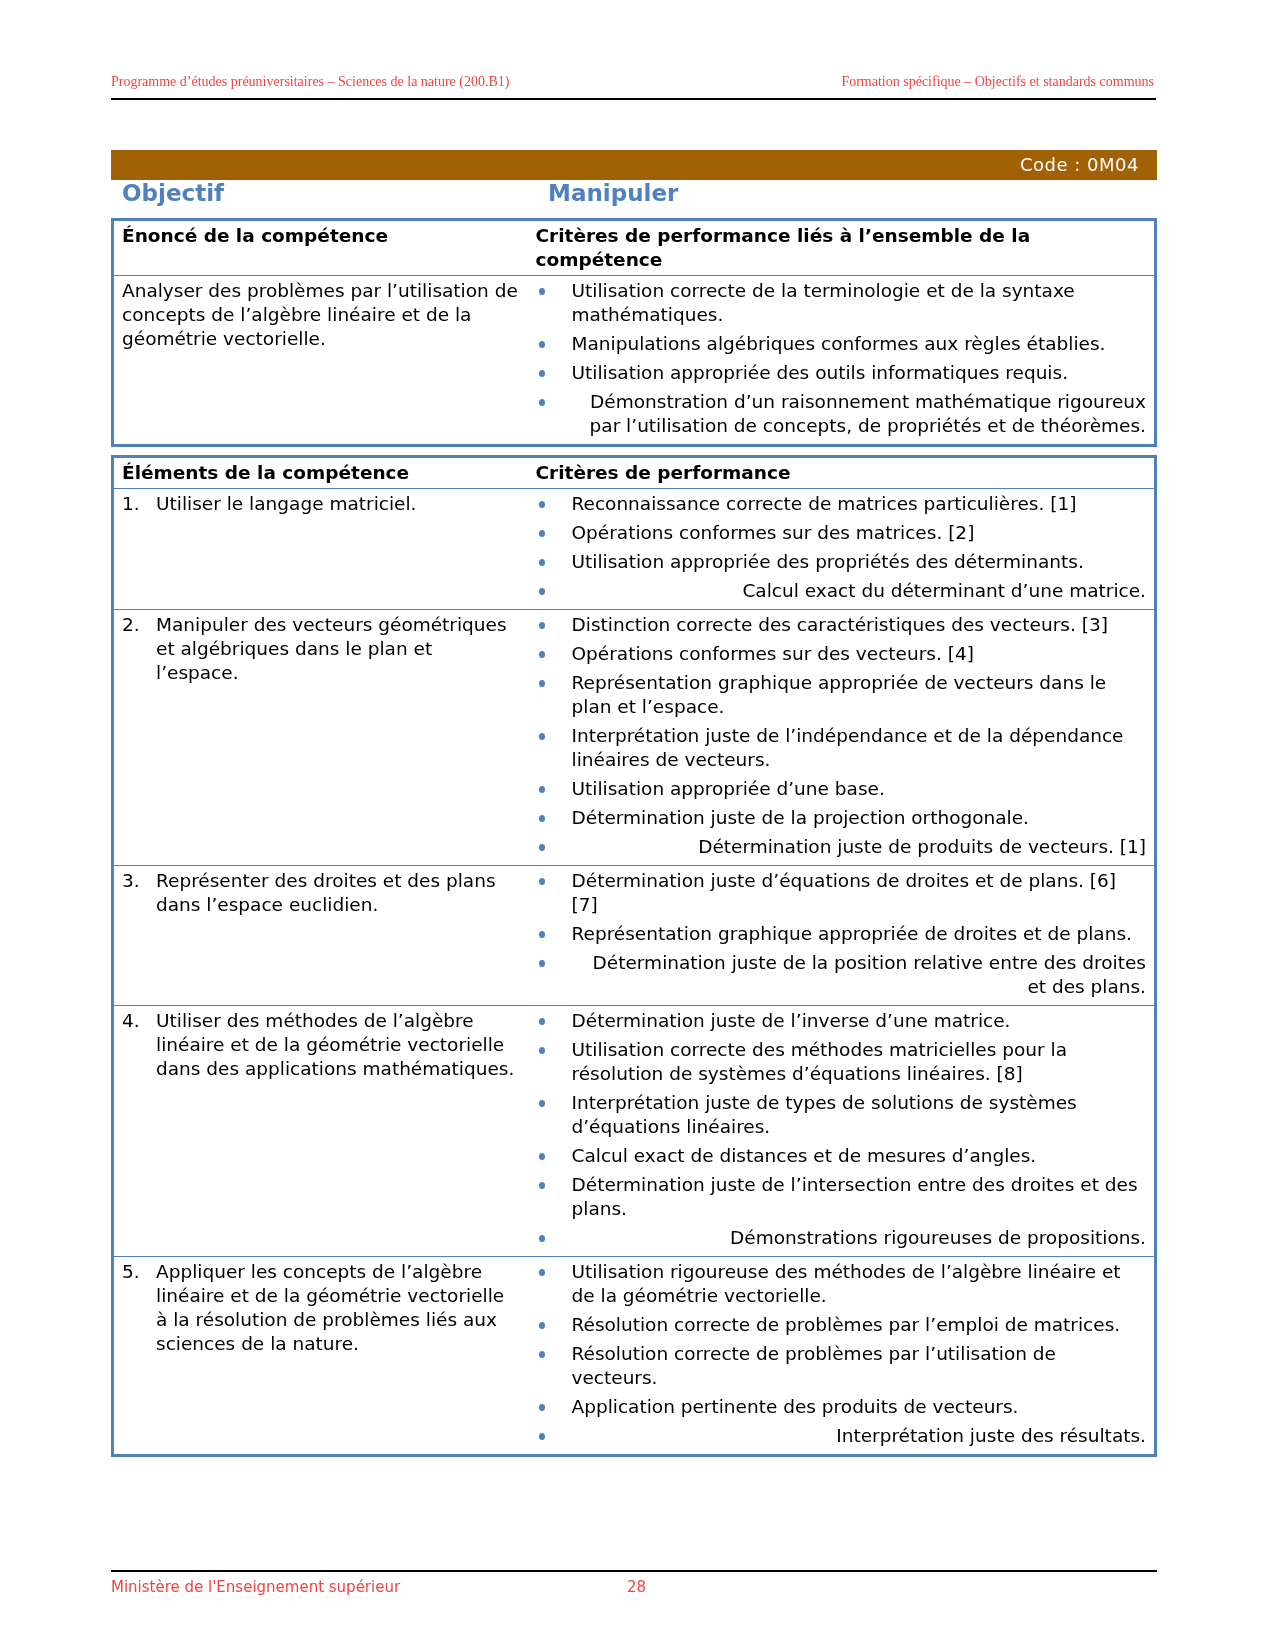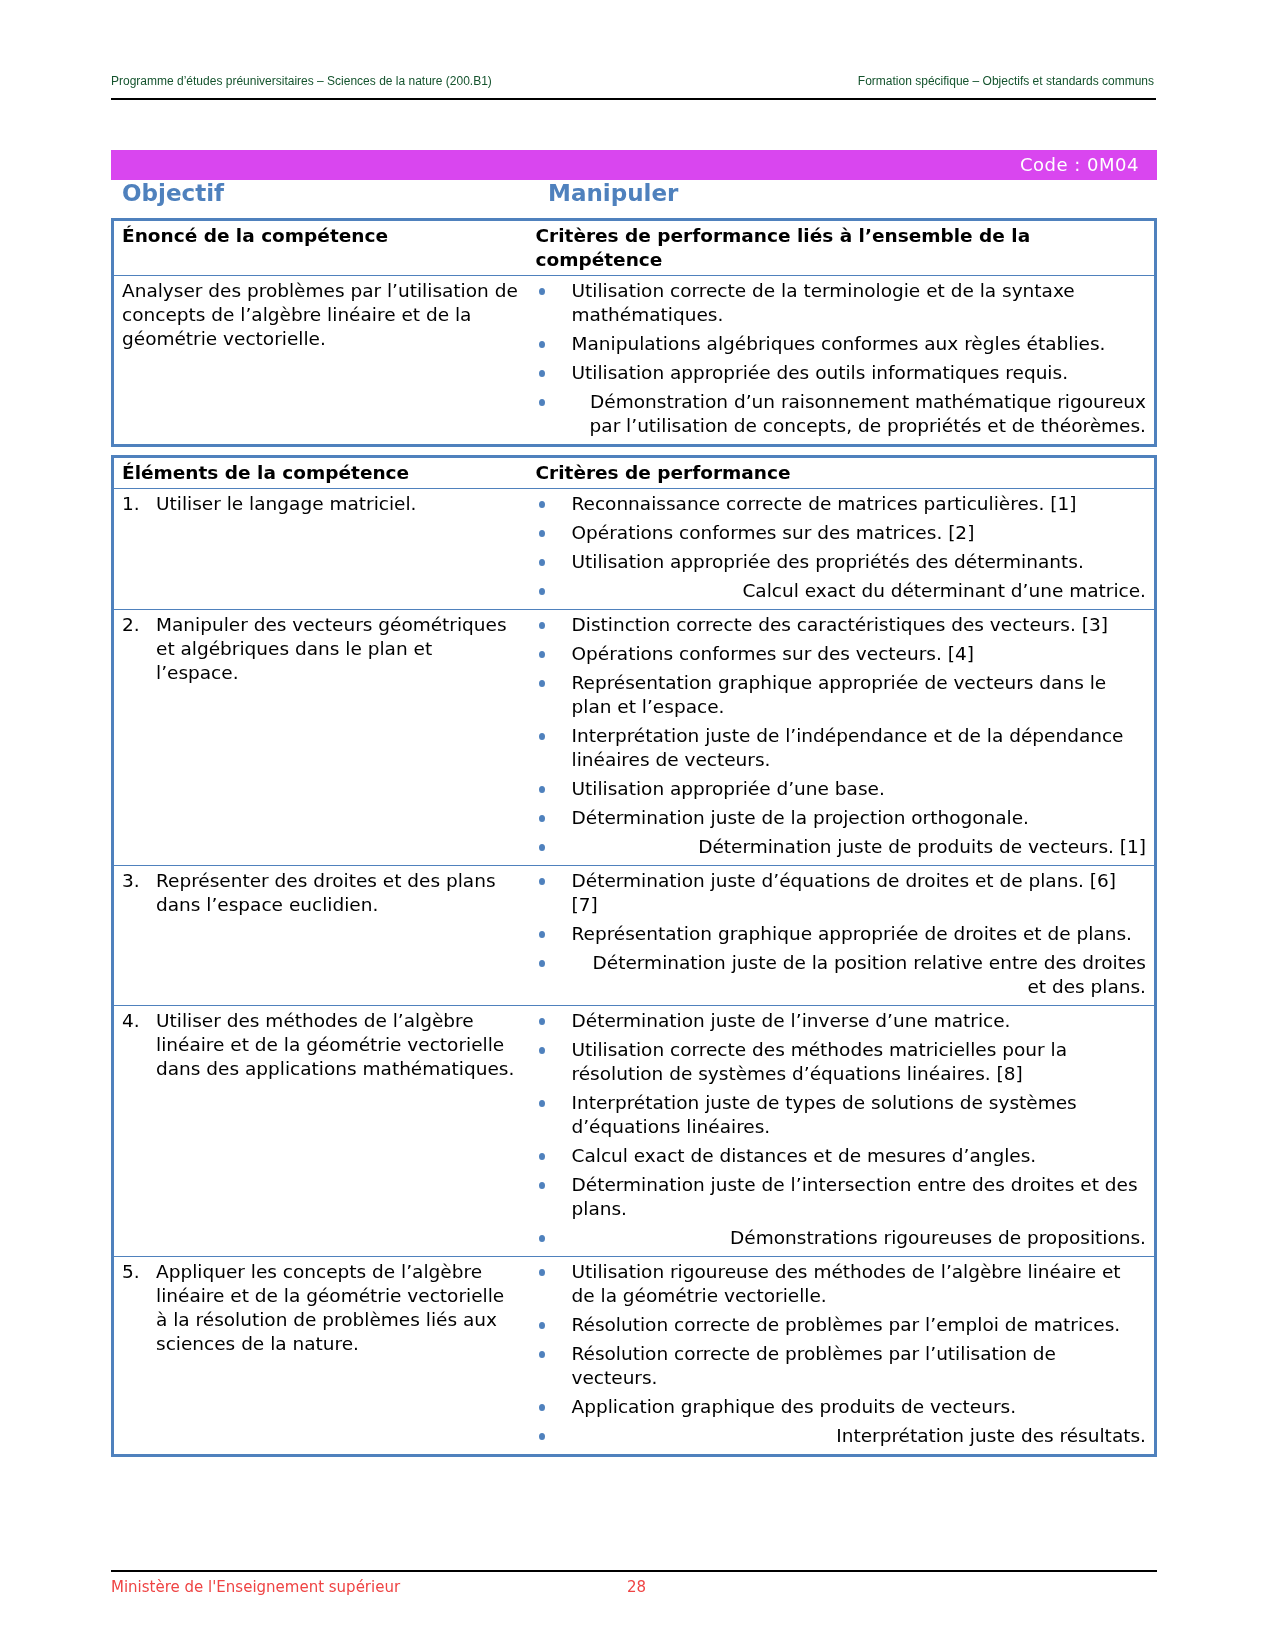--- a/index.html
+++ b/index.html
@@ -1,21 +1,21 @@
 <!DOCTYPE html>
 <html><head>
 <meta charset="utf-8">
 <style>
   html, body { margin: 0; padding: 0; background: #ffffff; }
   body { width: 1275px; height: 1650px; position: relative; font-family: "DejaVu Sans", sans-serif; color: #000; overflow: hidden; }
-  .page-header { position: absolute; left: 111px; top: 72px; width: 1045px; height: 26px; border-bottom: 2px solid #000; font-family: Liberation Sans, sans-serif; font-size: 12px; color: #14532d; }
+  .page-header { position: absolute; left: 111px; top: 72px; width: 1045px; height: 26px; border-bottom: 2px solid #000; font-family: Liberation Serif, serif; font-size: 14px; color: #ef4444; }
   .page-header .left { position: absolute; left: 0; top: 2px; }
   .page-header .right { position: absolute; right: 2px; top: 2px; }
   .sheet { position: absolute; left: 111px; top: 150px; width: 1046px; }
-  .code-bar { background: #d946ef; height: 30px; color: #ffffff; font-size: 18px; text-align: right; padding-right: 18px; line-height: 30px; letter-spacing: 0.5px; }
+  .code-bar { background: #a16207; height: 30px; color: #ffffff; font-size: 18px; text-align: right; padding-right: 18px; line-height: 30px; letter-spacing: 0.5px; }
   .section-titles { display: flex; height: 38px; align-items: flex-start; }
   .section-titles .t { font-weight: bold; color: #4f81bd; font-size: 23px; }
   .section-titles .t.left { width: 414px; padding-left: 11px; }
   .section-titles .t.right { padding-left: 12px; }
   table.box { width: 100%; border-collapse: collapse; border: 3px solid #4f81bd; margin-bottom: 8px; table-layout: fixed; }
   table.box td { border-top: 1px solid #4f81bd; vertical-align: top; font-size: 18.5px; line-height: 24px; padding: 3px 8px 6px 8px; margin-top: 36px; }
   table.box tr.head td { font-weight: bold; padding-top: 3px; padding-bottom: 3px; border-top: none; }
   col.c1 { width: 415px; }
   ul.crit { list-style: none; margin: 0; padding: 0; }
   ul.crit li { position: relative; padding-left: 36px; margin-bottom: 5px; }
@@ -138,21 +138,21 @@
         </tr>
         <tr>
           <td>
             <div class="elem"><span class="num">5.</span><span>Appliquer les concepts de l’algèbre linéaire et de la géométrie vectorielle à la résolution de problèmes liés aux sciences de la nature.</span></div>
           </td>
           <td>
             <ul class="crit">
               <li><span class="bullet"></span><span>Utilisation rigoureuse des méthodes de l’algèbre linéaire et de la géométrie vectorielle.</span></li>
               <li><span class="bullet"></span><span>Résolution correcte de problèmes par l’emploi de matrices.</span></li>
               <li><span class="bullet"></span><span>Résolution correcte de problèmes par l’utilisation de vecteurs.</span></li>
-              <li><span class="bullet"></span><span>Application graphique des produits de vecteurs.</span></li>
+              <li><span class="bullet"></span><span>Application pertinente des produits de vecteurs.</span></li>
               <li><span class="bullet"></span><span>Interprétation juste des résultats.</span></li>
             </ul>
           </td>
         </tr>
       </tbody>
   </table>
 </div>
 
 <div class="page-footer">
   <span class="left">Ministère de l'Enseignement supérieur</span>

